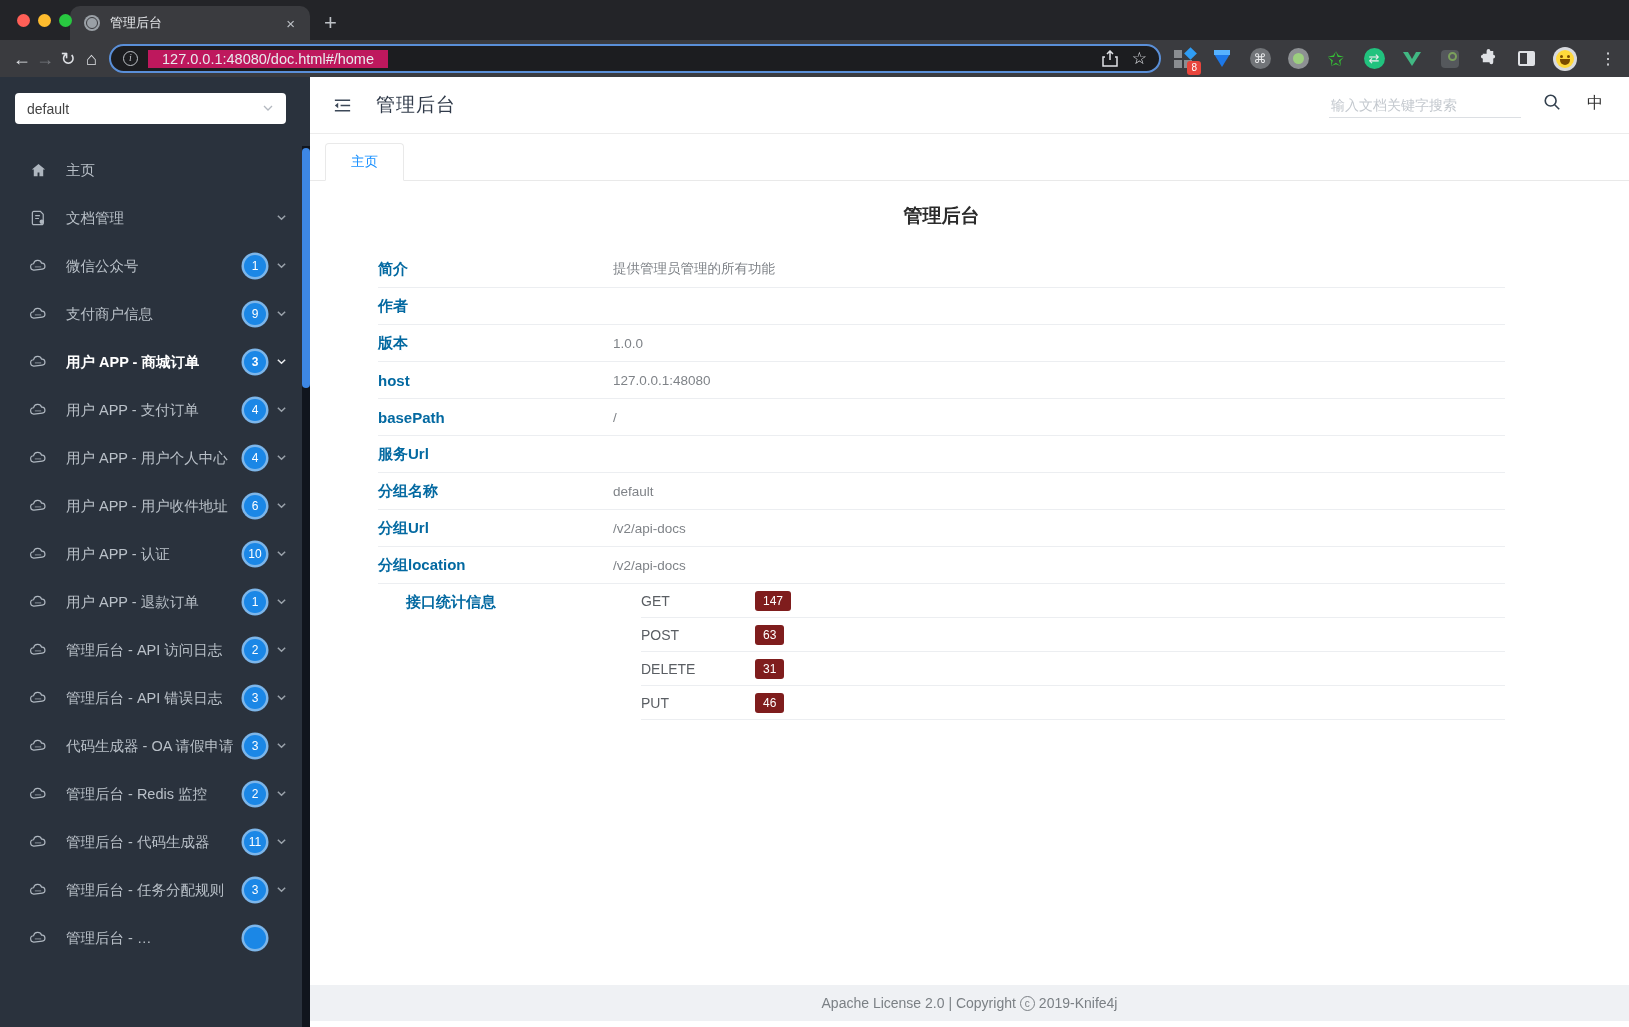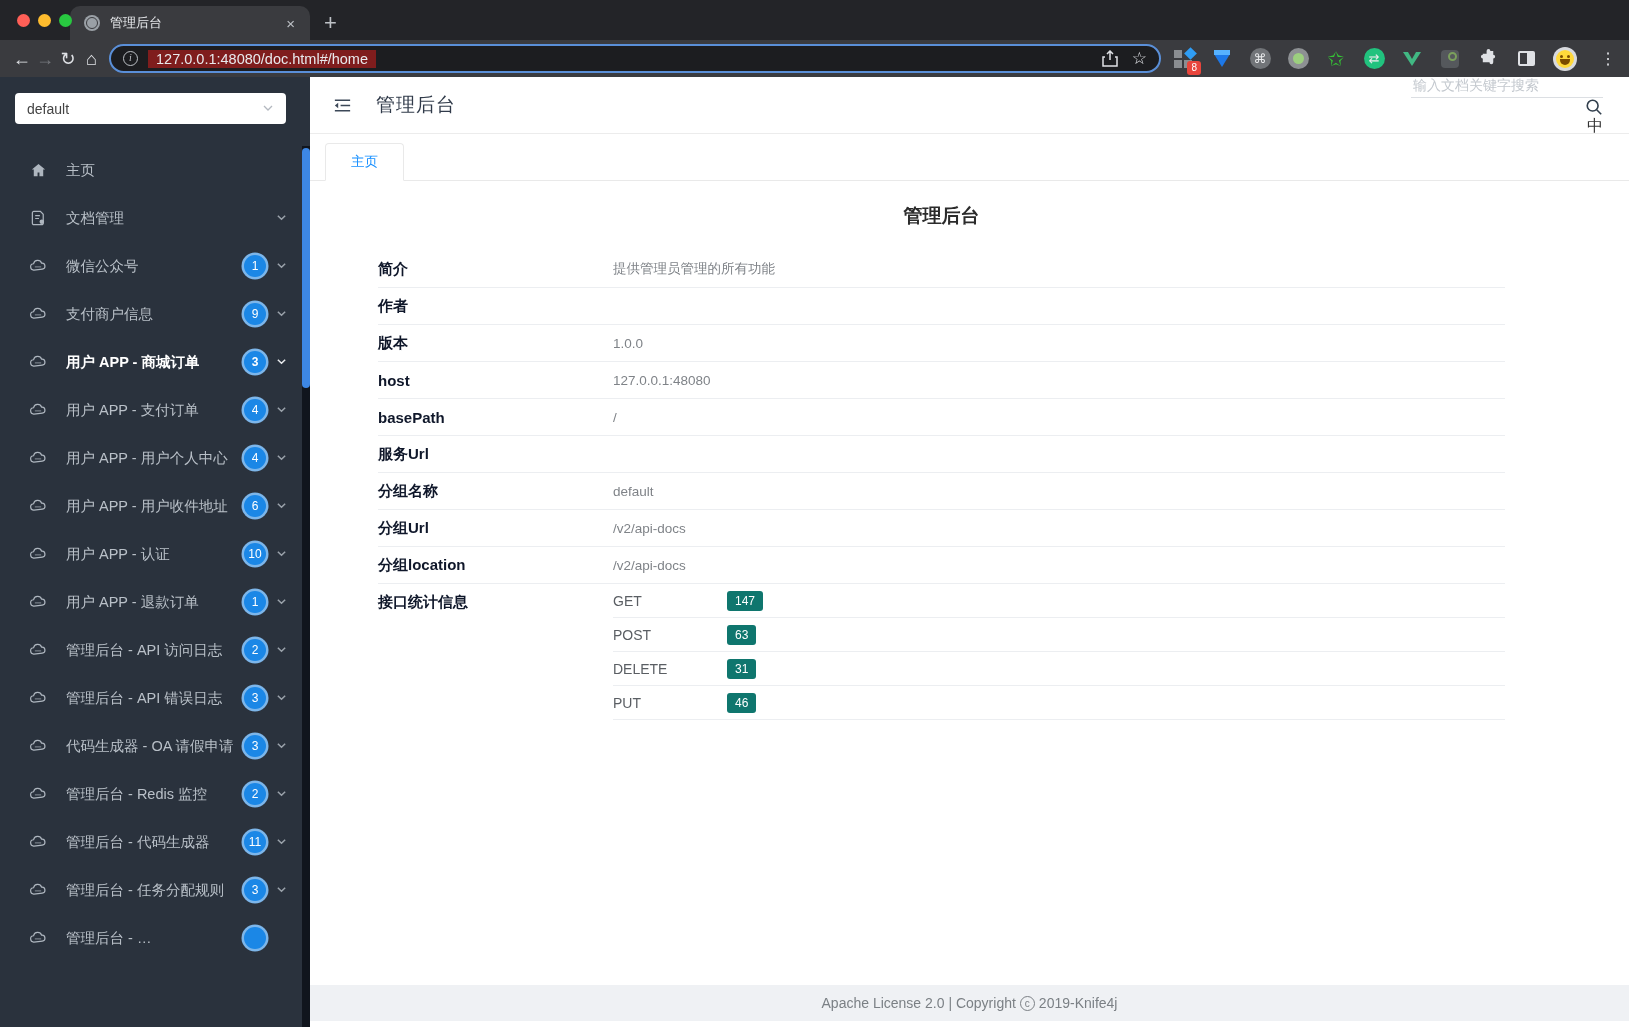--- a/index.html
+++ b/index.html
@@ -16,21 +16,21 @@
   .tab .favicon { width:16px; height:16px; border-radius:50%; background:#9aa0a6; margin-right:10px; position:relative; flex:none; }
   .tab .favicon:after{ content:""; position:absolute; inset:2px; border:1px solid #3a3b3f; border-radius:50%; }
   .tab .tab-title { flex:1; white-space:nowrap; overflow:hidden; }
   .tab .tab-close { color:#bdc1c6; font-size:15px; padding:2px 5px; border-radius:4px; }
   .newtab { color:#bdc1c6; font-size:22px; margin:0 0 6px 14px; line-height:1; }
   .toolbar { height:37px; background:#3a3b3f; display:flex; align-items:center; padding:0 10px; flex:none; }
   .navbtn { color:#dfe1e5; font-size:18px; width:30px; text-align:center; line-height:1; }
   .navbtn.dim { color:#76787d; }
   .urlbar { flex:none; width:1052px; height:29px; margin-left:6px; background:#1c1d20; border:2px solid #5a8fd8; border-radius:15px; display:flex; align-items:center; padding:0 12px; color:#e8eaed; }
   .info-ic { width:15px; height:15px; border:1.4px solid #bdc1c6; border-radius:50%; color:#bdc1c6; font-size:10px; line-height:12px; text-align:center; font-style:italic; font-family:"Liberation Serif",serif; flex:none; }
-  .url-text { margin-left:10px; font-size:14.5px; background:#7f1d1d; padding:1px 8px; white-space:nowrap; }
+  .url-text { margin-left:10px; font-size:14.5px; background:#be185d; padding:1px 14px; white-space:nowrap; }
   .urlbar .spacer{flex:1;}
   .url-ic { color:#dfe1e5; margin-left:14px; display:flex; }
   .star { font-size:17px; color:#dfe1e5; }
   .extbar { display:flex; align-items:center; margin-left:12px; gap:16px; }
   .ext { width:22px; height:22px; position:relative; display:flex; align-items:center; justify-content:center; flex:none; }
   .ext-grid i { position:absolute; width:8px; height:8px; background:#8a8d91; }
   .ext-grid i:nth-child(1){left:1px;top:2px;} .ext-grid i:nth-child(2){left:1px;bottom:2px;} .ext-grid i:nth-child(3){right:3px;bottom:2px;}
   .ext-grid .dia { position:absolute; right:0px; top:1px; width:9px; height:9px; background:#2f9df4; transform:rotate(45deg); }
   .ext-badge { position:absolute; right:-6px; bottom:-5px; background:#e8453c; color:#fff; font-size:10px; border-radius:3px; padding:1px 4px; line-height:1.2; }
   .gem { width:0; height:0; border-left:8px solid transparent; border-right:8px solid transparent; border-top:13px solid #1d78e8; position:relative; top:2px;}
@@ -71,41 +71,41 @@
   .mi.active { color:#fff; font-weight:bold; }
   .mi.active .chev { color:#e8eaed; }
   .scroll-track { position:absolute; top:69px; bottom:0; right:0; width:8px; background:#10151d; }
   .scroll-thumb { position:absolute; top:71px; right:0; width:8px; height:240px; border-radius:4px; background:#3d87e4; }
 
   
   .main { flex:1; background:#fff; display:flex; flex-direction:column; min-width:0; }
   .main-header { height:57px; border-bottom:1px solid #ececec; display:flex; align-items:center; padding:0 26px 0 22px; flex:none; }
   .collapse-ic { color:#3c4858; display:flex; }
   .app-title { font-size:19px; color:#313b4a; margin-left:23px; letter-spacing:1px; }
-  .hd-right { margin-left:auto; display:flex; align-items:flex-end;flex-direction:column; }
+  .hd-right { margin-left:auto; display:flex; align-items:flex-start; }
   .doc-search { width:192px; border:none; border-bottom:1px solid #dcdfe3; font-size:14px; color:#333; padding:4px 2px; outline:none; background:transparent; }
   .doc-search::placeholder { color:#c3c8ce; }
   .search-ic { margin-left:22px; color:#33404e; display:flex; }
   .lang-btn { margin-left:26px; font-size:16px; color:#333; }
 
   .tabbar { flex:none; padding:9px 0 0 15px; border-bottom:1px solid #e9e9e9; position:relative; }
   .tab-item { display:inline-block; background:#fff; border:1px solid #e9e9e9; border-bottom:1px solid #fff; border-radius:4px 4px 0 0; margin-bottom:-1px; padding:9px 25px; font-size:13.5px; color:#1890ff; }
 
   .content { flex:1; overflow:hidden; padding:22px 0 0 0; position:relative; }
   .doc-wrap { margin:0 124px 0 68px; }
   .doc-title { text-align:center; font-size:19px; font-weight:bold; color:#2b2b2b; margin-bottom:22px; }
   .trow { display:flex; border-bottom:1px solid #eceef1; min-height:37px; align-items:center; }
-  .trow .tlabel { width:235px; flex:none; font-size:15px; font-weight:bold; color:#0f172a; }
+  .trow .tlabel { width:235px; flex:none; font-size:15px; font-weight:bold; color:#0369a1; }
   .trow .tvalue { flex:1; font-size:13.5px; color:#7f8388; }
   .stats-row { display:flex; border-bottom:none; }
-  .stats-row .tlabel { padding-top:9px; align-self:flex-start; }
+  .stats-row .tlabel { padding-top:9px; align-self:flex-start;margin-left:28px; }
   .stats-tbl { flex:1; }
   .srow { display:flex; align-items:center; height:34px; border-bottom:1px solid #eceef1; }
   .srow .method { width:114px; font-size:14px; color:#5a5e63; }
-  .srow .count { background:#0f766e; color:#fff; font-size:12px; border-radius:3px; padding:3px 8px; min-width:26px; text-align:center; }
+  .srow .count { background:#7f1d1d; color:#fff; font-size:12px; border-radius:3px; padding:3px 8px; min-width:26px; text-align:center; }
 
   .main-footer { flex:none; height:36px; margin-bottom:6px; background:#eff1f4; display:flex; align-items:center; justify-content:center; font-size:14px; color:#7b8085; }
   .copy-c { display:inline-block; width:15px; height:15px; border:1.2px solid #7b8085; border-radius:50%; text-align:center; line-height:14px; font-size:10px; margin:0 4px; }
 </style>
 </head>
 <body>
 
 <div class="screen">
 
   <div class="tabstrip">

